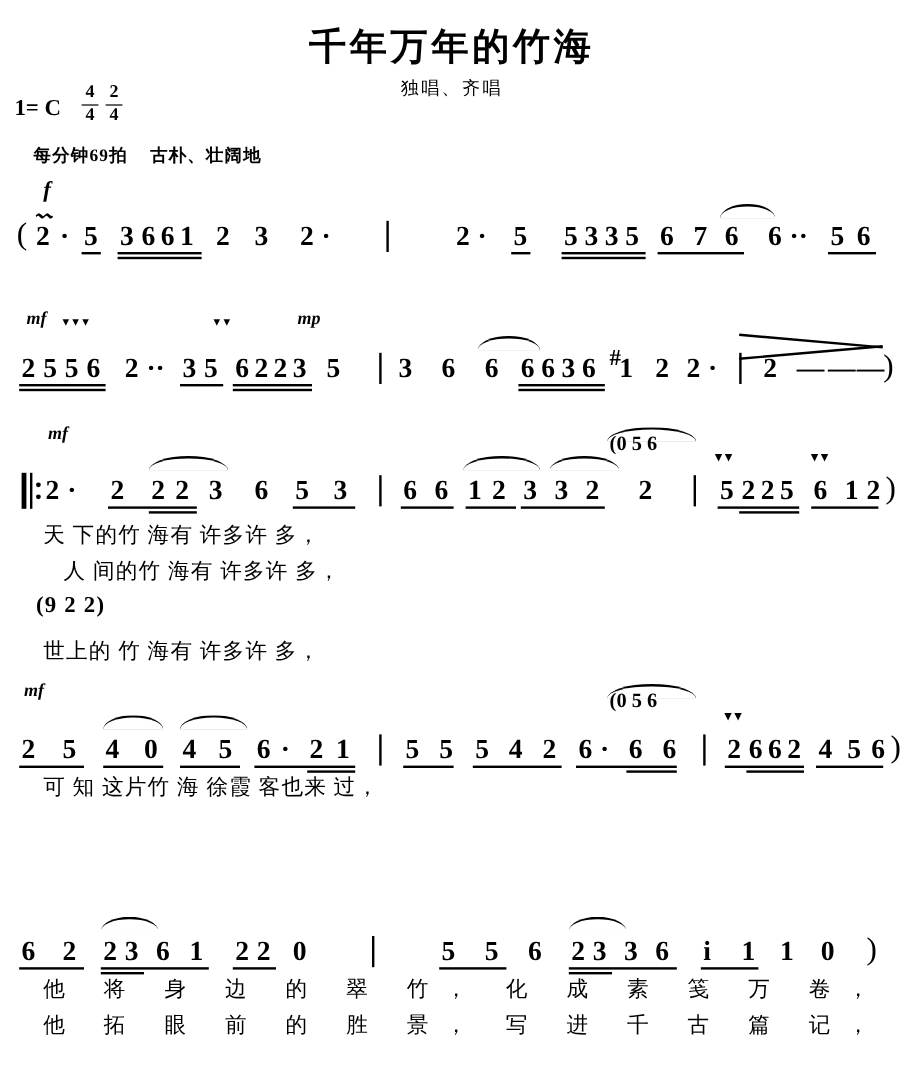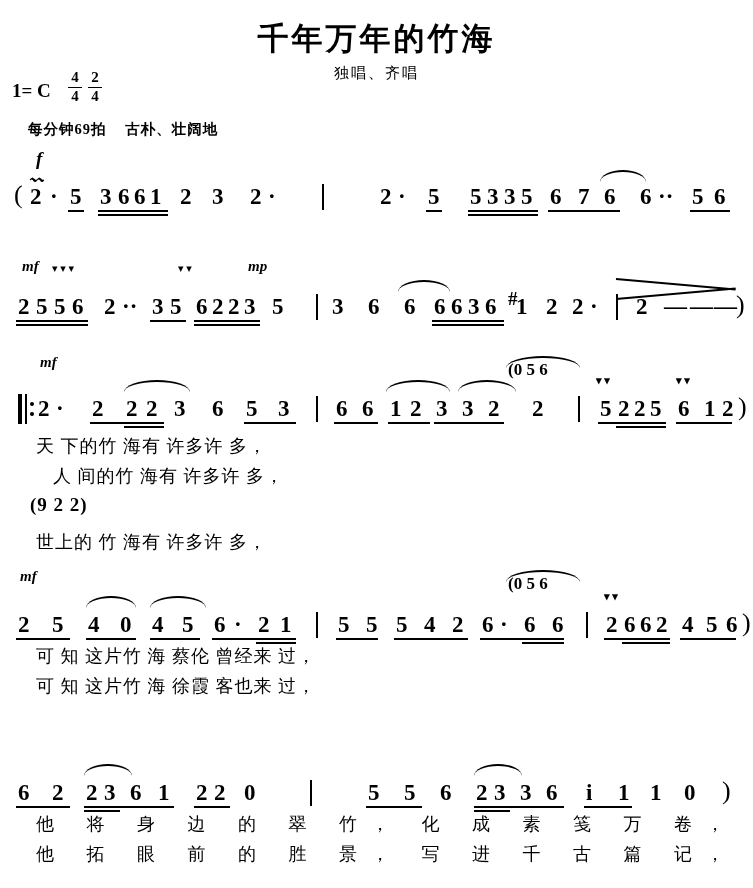--- a/index.html
+++ b/index.html
@@ -416,23 +416,20 @@
       <span class="nt" style="left:706px;">5</span>
       <span class="nt" style="left:726px;">6</span>
       <span class="nt paren" style="left:742px;">)</span>
       <div class="beam" style="left:604px; bottom:4px; width:66px;"></div>
       <div class="beam" style="left:622px; bottom:0px; width:48px;"></div>
       <div class="beam" style="left:680px; bottom:4px; width:56px;"></div>
       <div style="position:absolute;left:604px;top:-2px;font-size:11px;">▾ ▾</div>
     </div>
 
     <div class="lyric-row">
-      <span class="ly" style="left:36px;">可 知 这片竹 海 蔡伦 曾经来 过，</span>
-    </div>
-    <div class="lyric-row">
       <span class="ly" style="left:36px;">可 知 这片竹 海 徐霞 客也来 过，</span>
     </div>
   </div>
 
   <div class="system" style="top:748px;">
     <div class="notes-row" style="height:52px; margin-top:12px;">
       <span class="nt" style="left:18px;">6</span>
       <span class="nt" style="left:52px;">2</span>
       <span class="nt" style="left:86px;">2</span>
       <span class="nt" style="left:104px;">3</span>

